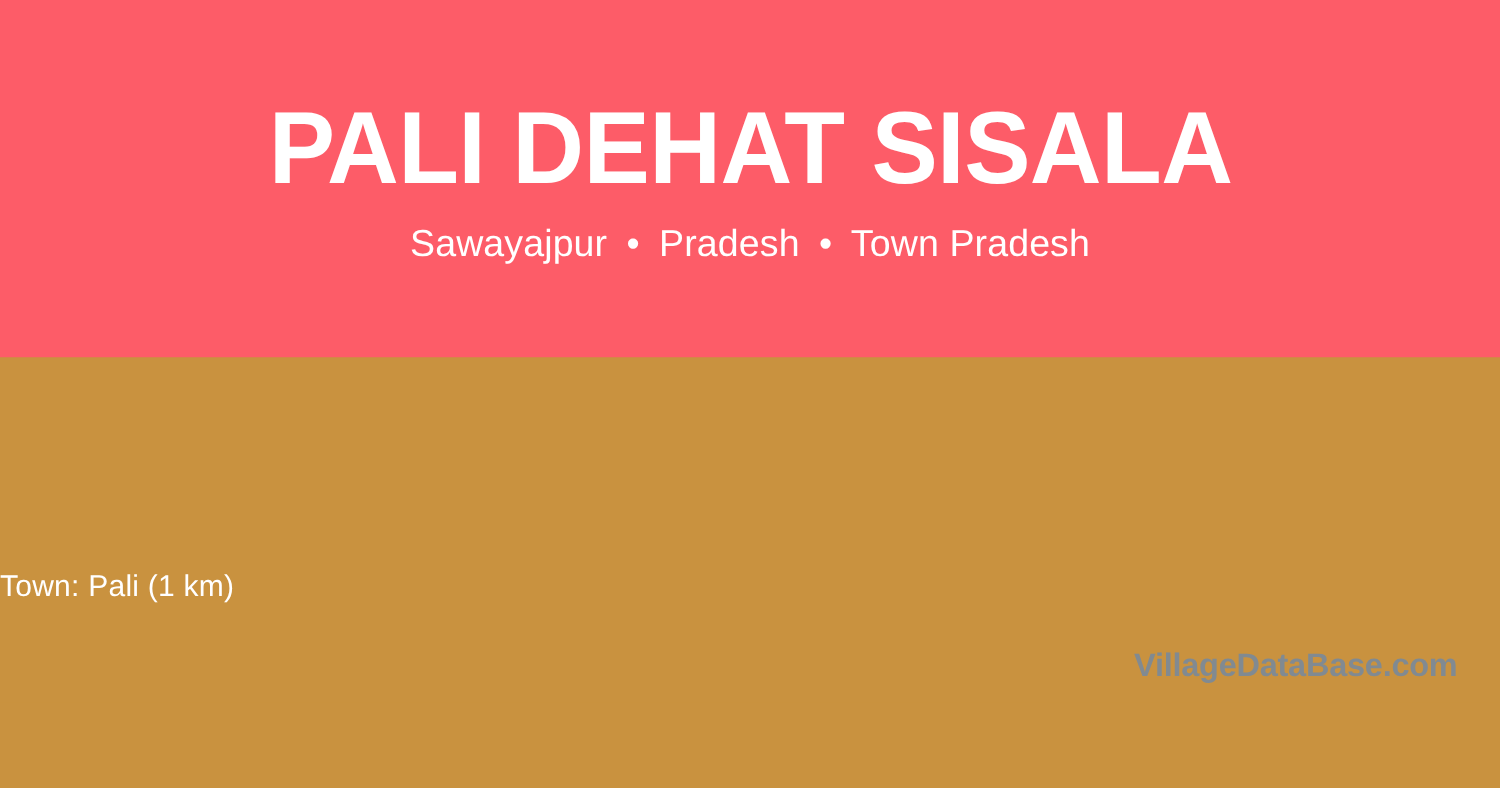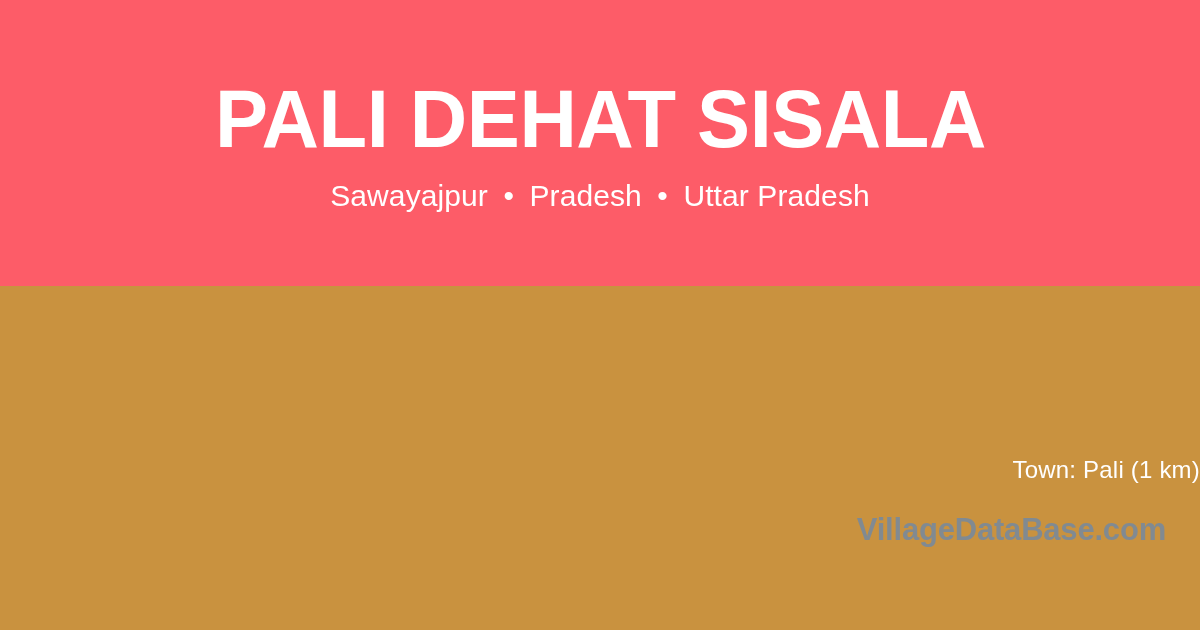--- a/index.html
+++ b/index.html
@@ -69,55 +69,55 @@
     width: 100%;
     height: 315px;
     background: #c9923f;
   }
 
   #detail-line {
     position: absolute;
     left: 0;
     right: 0;
     top: 170px;
-    text-align: right;
+    text-align: left;
     font-size: 24px;
     font-weight: 400;
     color: #ffffff;
     letter-spacing: 0.2px;
     white-space: nowrap;
   }
 
   
   #watermark {
     position: absolute;
     right: 34px;
     bottom: 14px;
-    font-size: 31px;
+    font-size: 26px;
     font-weight: 700;
     color: #7b8a99;
     opacity: 0.92;
     letter-spacing: -0.2px;
     white-space: nowrap;
   }
 </style>
 </head>
 <body>
 
 <div id="card">
 
   <div id="header">
     <h1 id="title">PALI DEHAT SISALA</h1>
 
     <div id="subtitle">
       <span>Sawayajpur</span>
       <span class="sep">•</span>
       <span>Pradesh</span>
       <span class="sep">•</span>
-      <span>Uttar Pradesh</span>
+      <span>Town Pradesh</span>
     </div>
   </div>
 
   <div id="body-area">
     <div id="detail-line">Town: Pali (1 km)</div>
 
     <div id="watermark">VillageDataBase.com</div>
   </div>
 
 </div>

